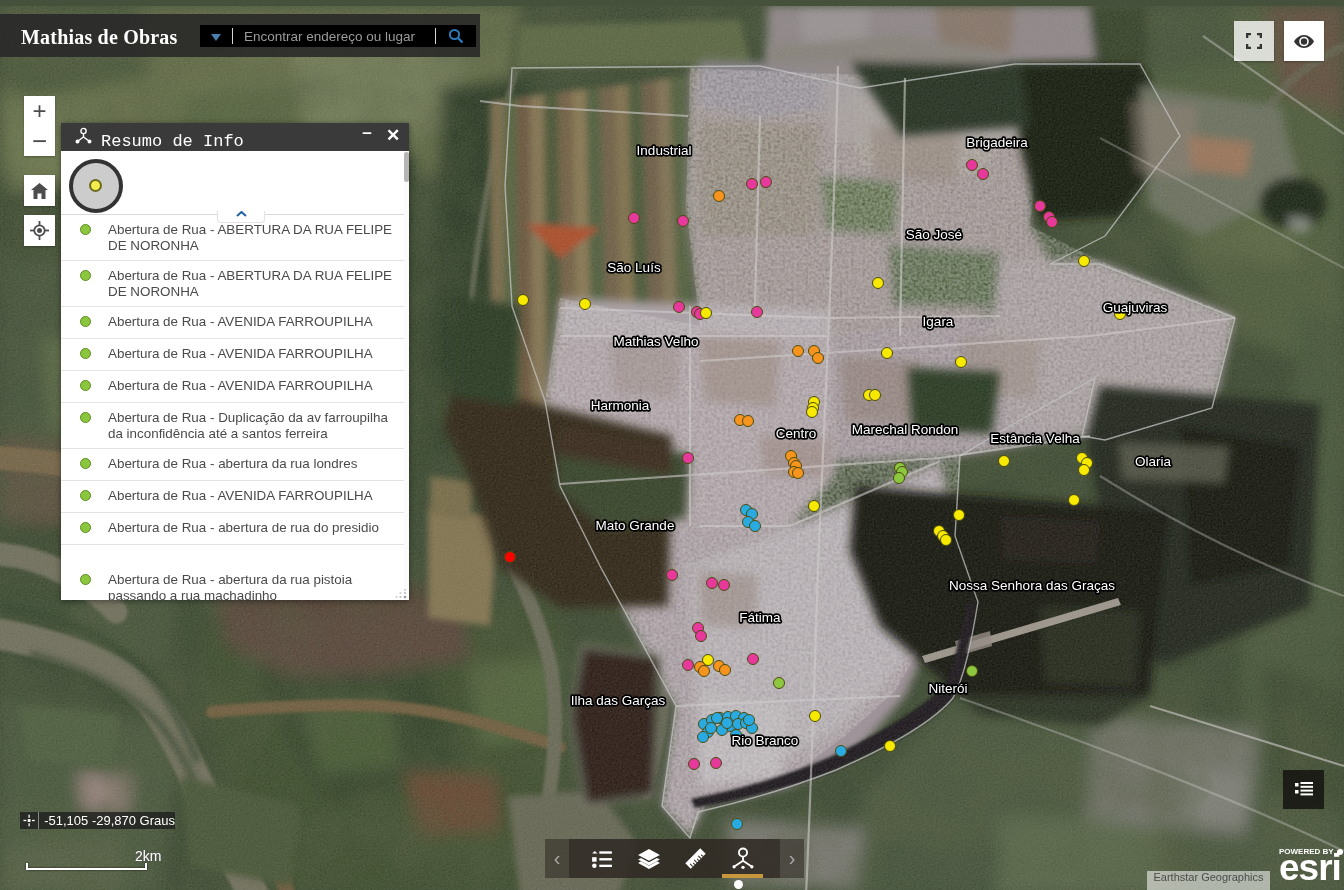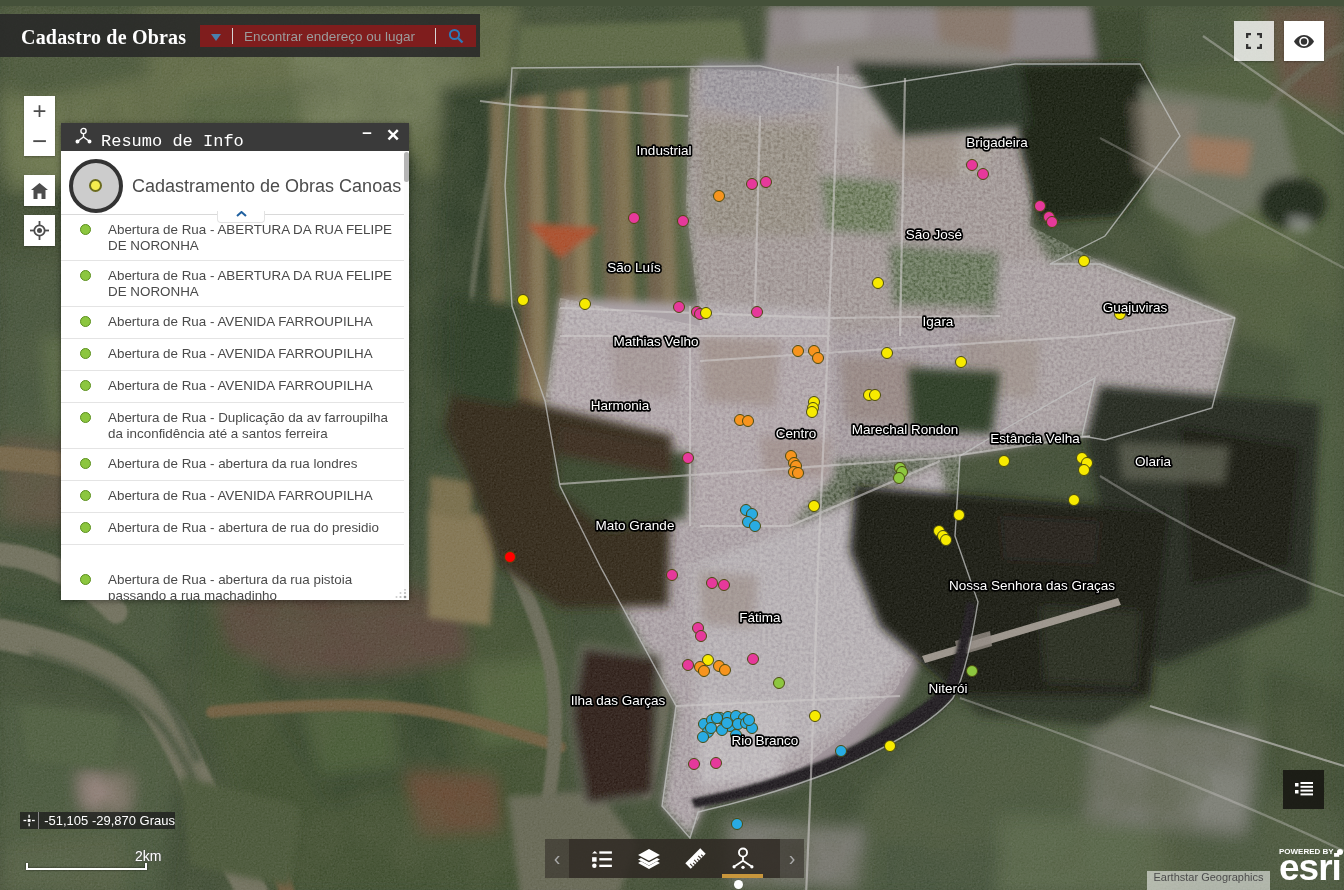--- a/index.html
+++ b/index.html
@@ -371,23 +371,23 @@
   <text x="760" y="616">Fátima</text>
   <text x="618" y="699">Ilha das Garças</text>
   <text x="948" y="687">Niterói</text>
   <text x="765" y="739">Rio Branco</text>
 </g>
 </svg>
 </div>
 
 <div style="position:absolute;left:0;top:14px;width:480px;height:43px;background:rgba(40,40,40,0.88);"></div>
 
-<div style="position:absolute;left:21px;top:26px;width:260px;font-family:'Liberation Serif',serif;font-weight:bold;font-size:20px;color:#fff;letter-spacing:0.2px;">Cadastro de Obras</div>
-
-<div style="position:absolute;left:200px;top:25px;width:276px;height:22px;background:#7f1d1d;display:flex;align-items:center;">
+<div style="position:absolute;left:21px;top:26px;width:260px;font-family:'Liberation Serif',serif;font-weight:bold;font-size:20px;color:#fff;letter-spacing:0.2px;">Mathias de Obras</div>
+
+<div style="position:absolute;left:200px;top:25px;width:276px;height:22px;background:#000000;display:flex;align-items:center;">
 
   <div style="width:32px;text-align:center;">
     <svg width="10" height="7" viewBox="0 0 10 7">
         <polygon points="0,0 10,0 5,7" fill="#4a7fae"></polygon>
       </svg>
   </div>
   <div style="width:1px;height:16px;background:#d6d6d6;"></div>
 
   <div style="flex:1;padding-left:11px;font-size:13.5px;color:#9b9b9b;">Encontrar endereço ou lugar</div>
   <div style="width:1px;height:16px;background:#d6d6d6;"></div>
@@ -462,21 +462,20 @@
 
     <div style="position:absolute;right:5px;top:2px;width:22px;height:26px;color:#fff;font-size:17px;font-weight:bold;text-align:center;">✕</div>
   </div>
 
   <div style="position:absolute;left:0;top:28px;width:100%;height:449px;background:#fff;overflow:hidden;">
 
     <div style="position:absolute;left:8px;top:8px;width:46px;height:46px;border-radius:50%;background:#ccc;border:4px solid #333;"></div>
 
     <div style="position:absolute;left:28px;top:28px;width:9px;height:9px;border-radius:50%;background:#f5ec4e;border:2px solid #6b6b1e;"></div>
 
-    <div style="position:absolute;left:71px;top:25px;width:310px;font-size:18px;color:#4c4c4c;white-space:nowrap;">Cadastramento de Obras Canoas</div>
 
     <div style="position:absolute;left:0;top:63px;width:100%;height:1px;background:#d9d9d9;"></div>
 
     <div style="position:absolute;left:156px;top:60px;width:46px;height:11px;background:#fff;border:1px solid #e3e3e3;border-top:none;border-radius:0 0 4px 4px;text-align:center;">
       <svg width="11" height="6" viewBox="0 0 11 6" style="vertical-align:top">
           <polyline points="1,5 5.5,1 10,5" fill="none" stroke="#2061a0" stroke-width="2"></polyline>
         </svg>
     </div>
 
     <div id="rows" style="position:absolute;left:0;top:64px;width:343px;font-size:13.4px;color:#4a4a4a;">

